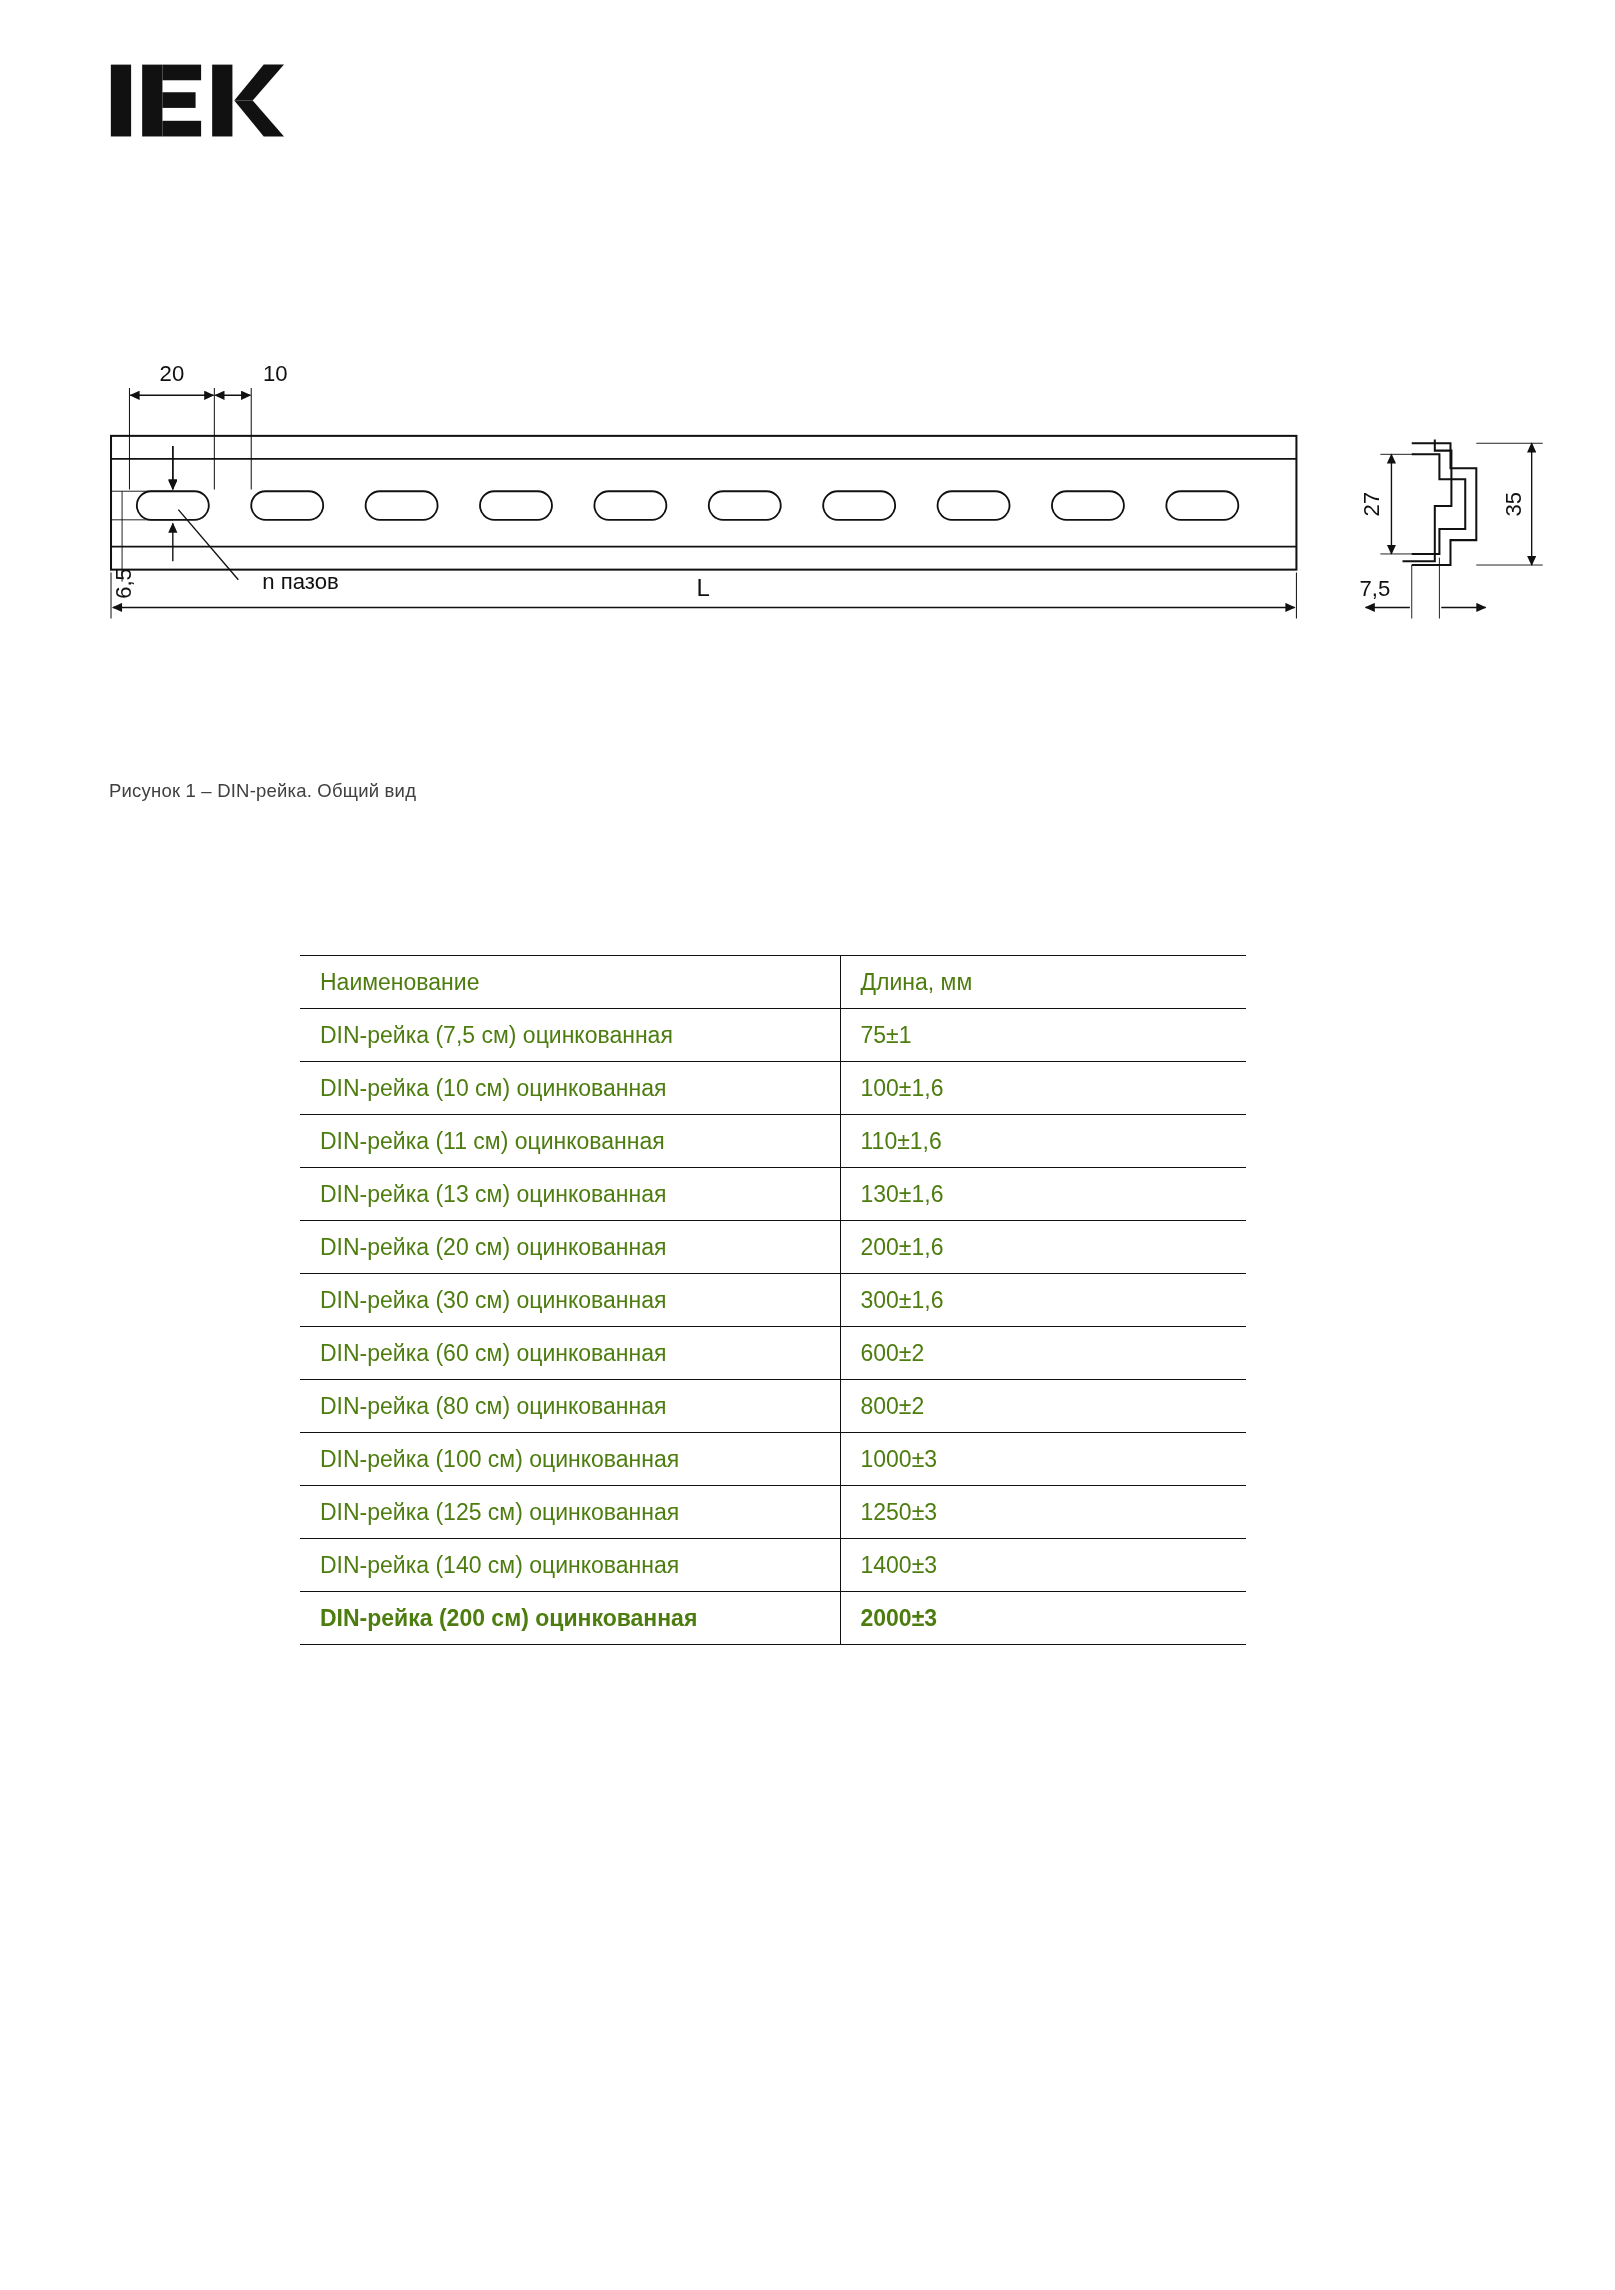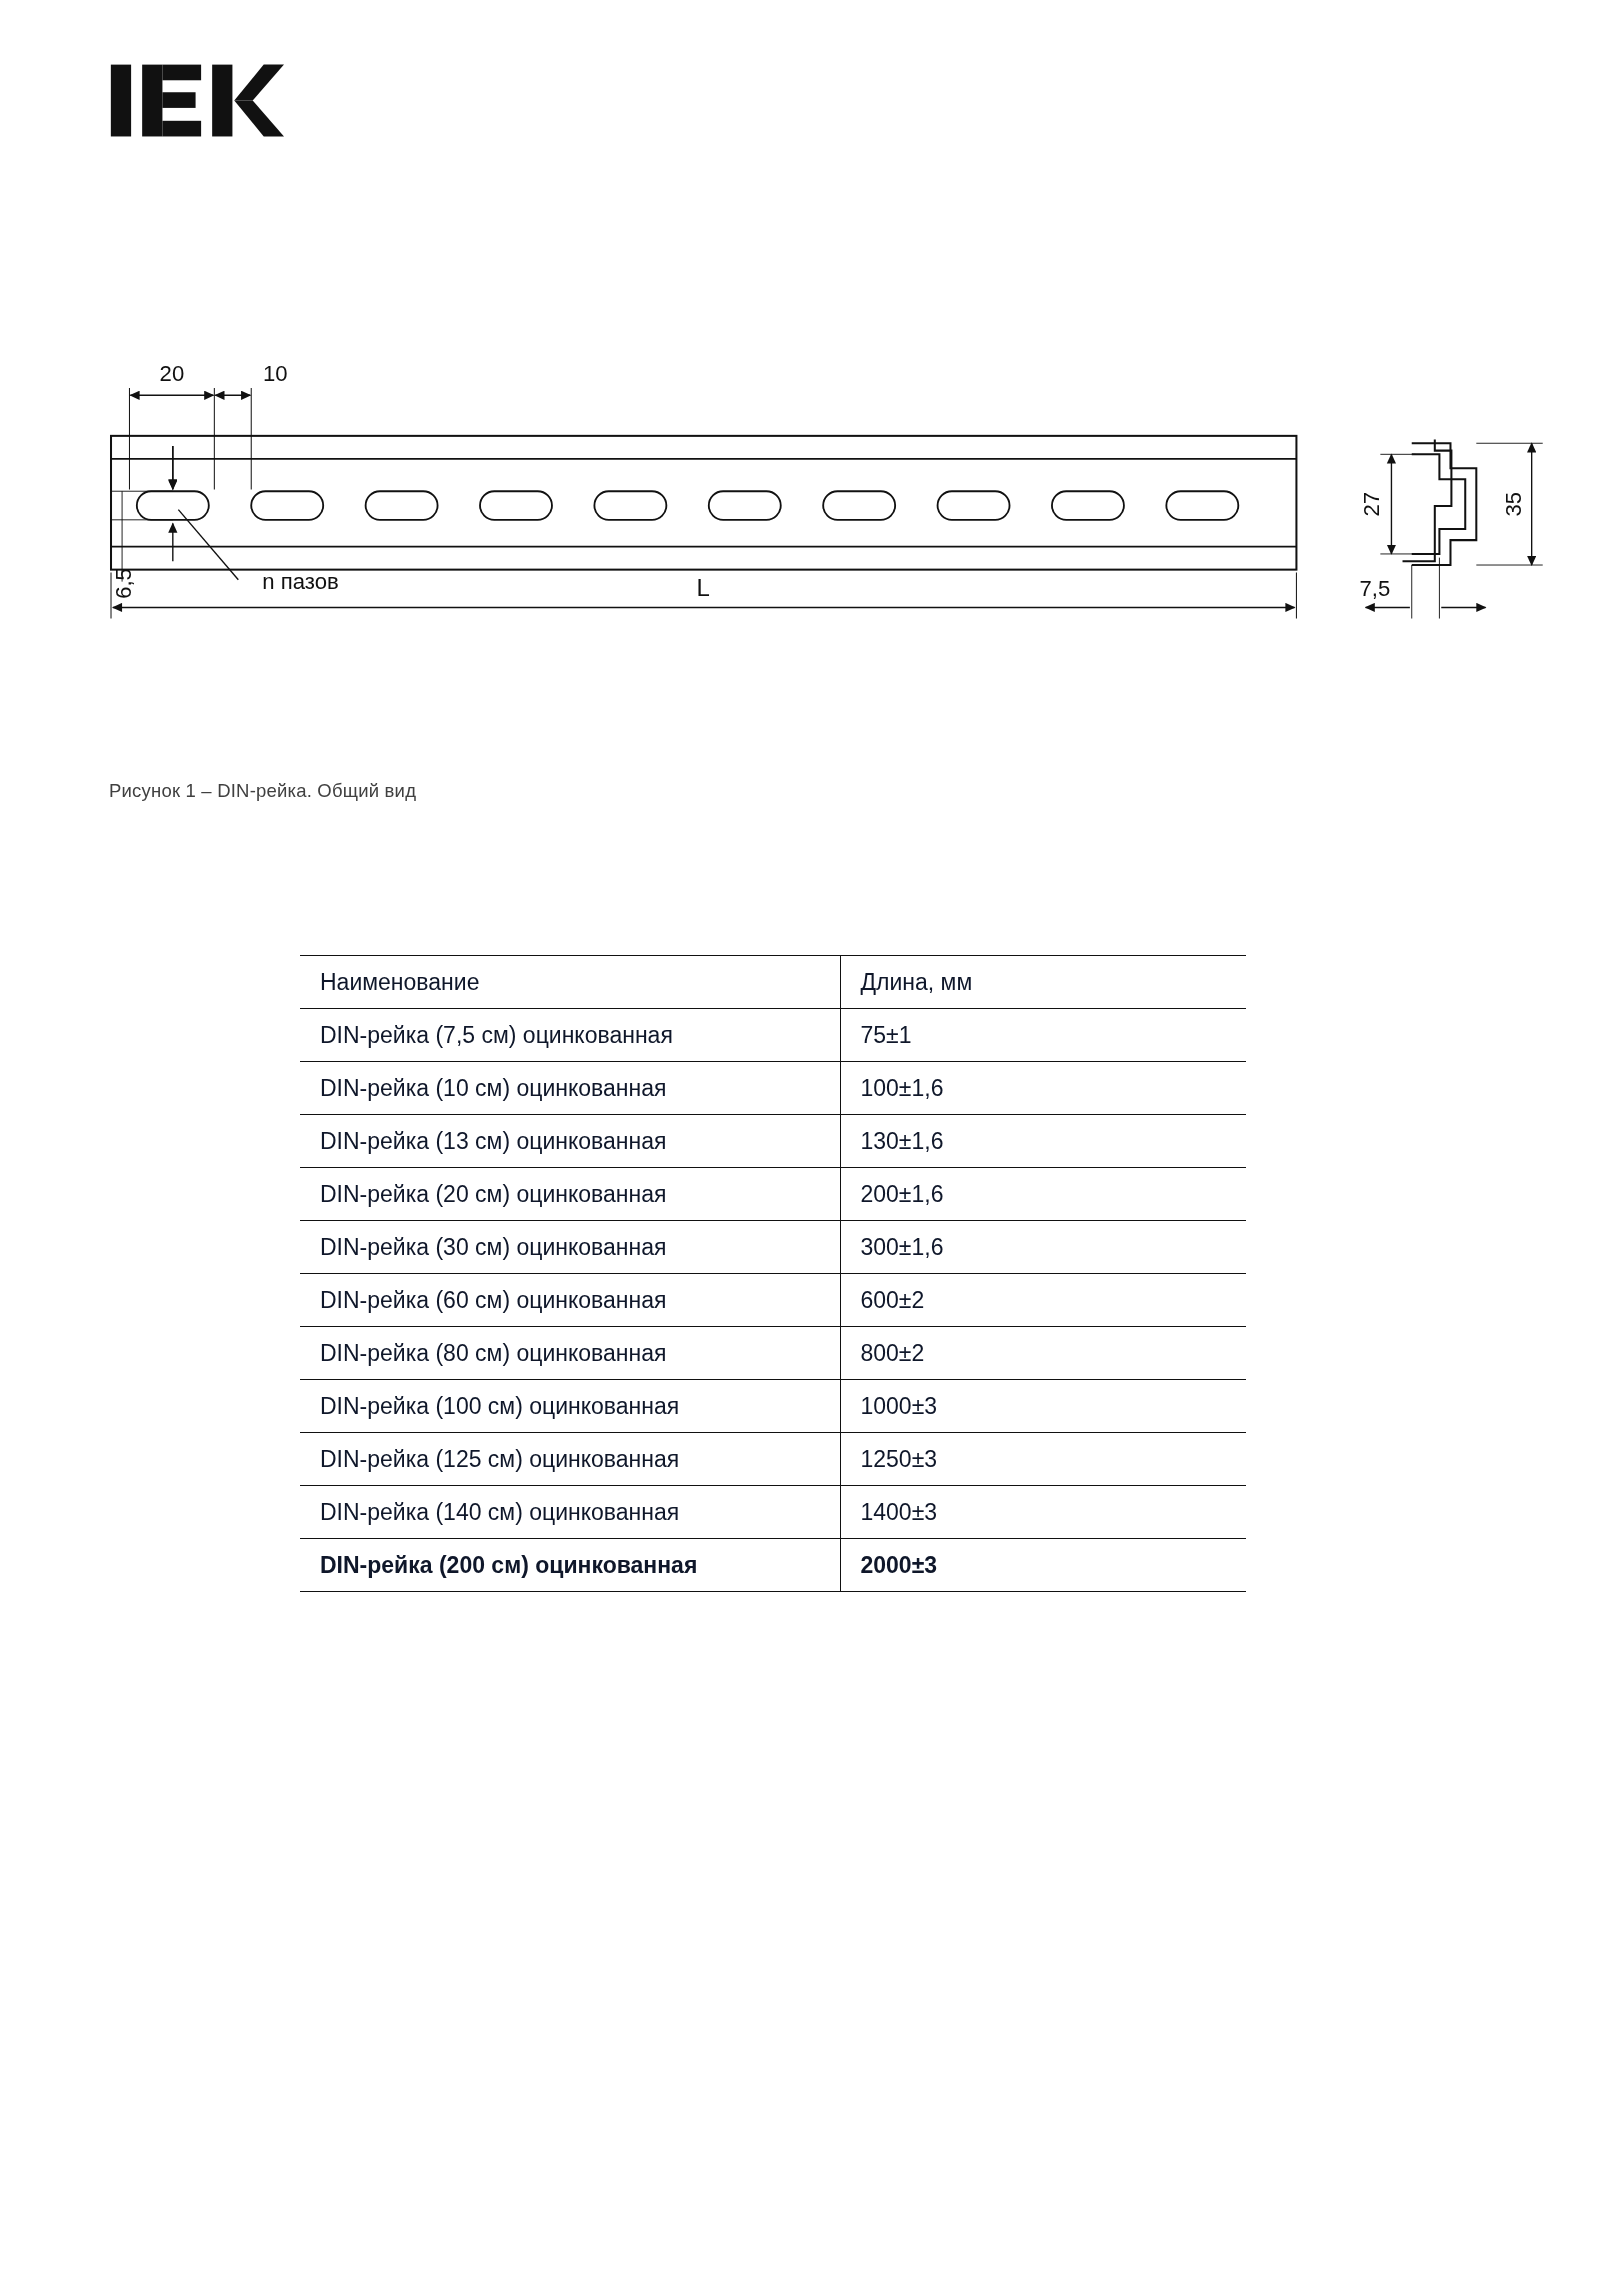--- a/index.html
+++ b/index.html
@@ -63,21 +63,21 @@
   table.spec col.c1 { width: 540px; }
   table.spec col.c2 { width: 406px; }
 
   table.spec th, table.spec td {
     font-size: 23px;
     font-weight: normal;
     text-align: left;
     padding: 13px 0 12px 20px;
     border-bottom: 1.5px solid #111;
     vertical-align: middle;
-    color: #0f172a;
+    color: #4d7c0f;
     white-space: nowrap;
   }
   table.spec thead th {
     border-top: 1.5px solid #111;
     border-bottom: 1.5px solid #111;
   }
   table.spec tr > *:first-child {
     border-right: 1.5px solid #111;
   }
   table.spec tbody tr:last-child td {
@@ -209,20 +209,24 @@
       <tbody>
         <tr>
           <td>DIN-рейка (7,5 см) оцинкованная</td>
           <td>75±1</td>
         </tr>
         <tr>
           <td>DIN-рейка (10 см) оцинкованная</td>
           <td>100±1,6</td>
         </tr>
         <tr>
+          <td>DIN-рейка (11 см) оцинкованная</td>
+          <td>110±1,6</td>
+        </tr>
+        <tr>
           <td>DIN-рейка (13 см) оцинкованная</td>
           <td>130±1,6</td>
         </tr>
         <tr>
           <td>DIN-рейка (20 см) оцинкованная</td>
           <td>200±1,6</td>
         </tr>
         <tr>
           <td>DIN-рейка (30 см) оцинкованная</td>
           <td>300±1,6</td>

